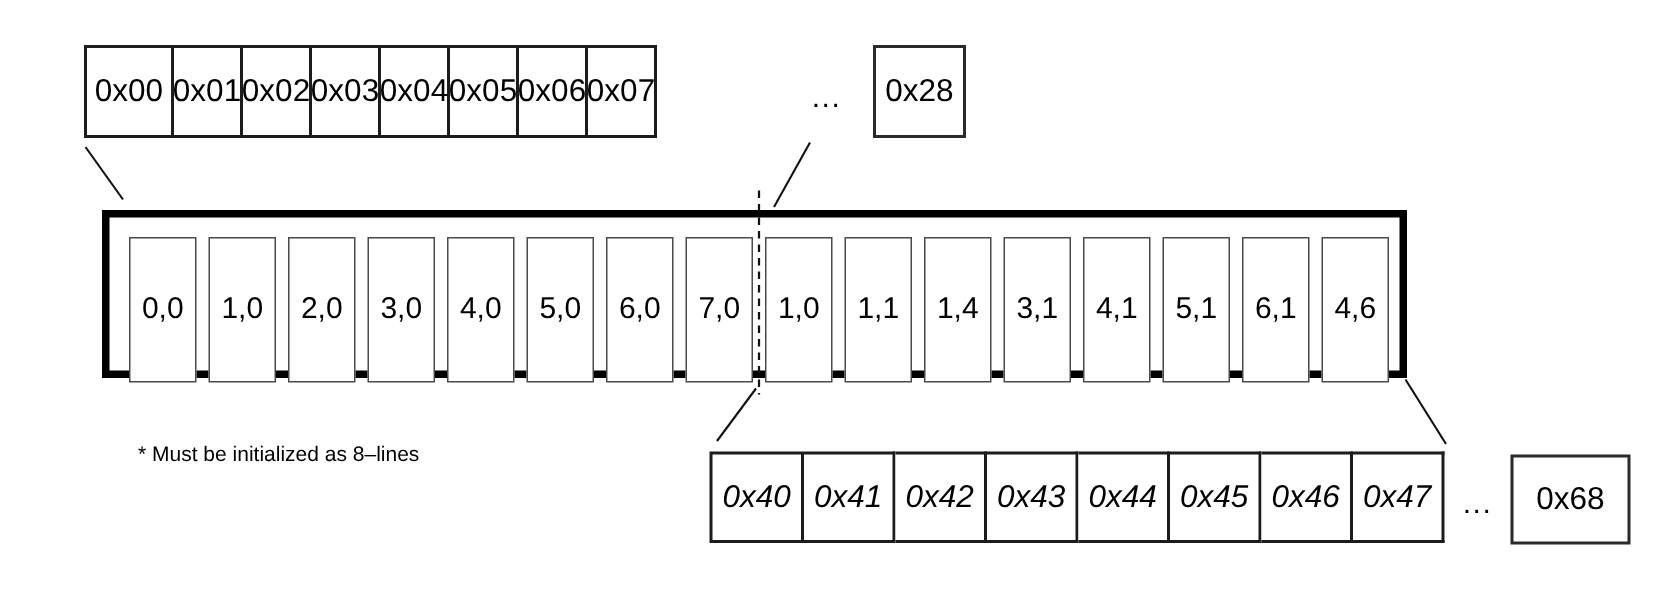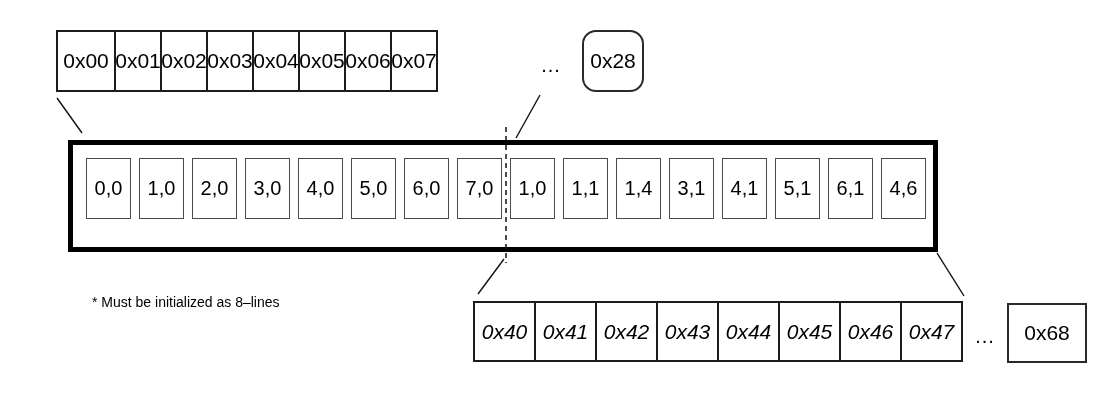--- a/index.html
+++ b/index.html
@@ -35,21 +35,21 @@
 
   
   .abox {
     position: absolute;
     box-sizing: border-box;
     border: 2px solid #2a2a2a;
     display: flex; align-items: center; justify-content: center;
     font-size: 21px;
     background: #ffffff;
   }
-  .box-28 { left: 582px; top: 30px; width: 62px; height: 62px; border-radius: 14px; }
+  .box-28 { left: 582px; top: 30px; width: 62px; height: 62px; }
   .box-68 { left: 1007px; top: 303px; width: 80px; height: 60px; }
 
   
   .dots {
     position: absolute;
     display: flex; align-items: center; justify-content: center;
     font-size: 20px; letter-spacing: 1px;
   }
   .dots-top { left: 520px; top: 34px; width: 62px; height: 62px; }
   .dots-bottom { left: 963px; top: 306px; width: 44px; height: 61px; }
@@ -61,21 +61,21 @@
     width: 870px; height: 112px;
     box-sizing: border-box;
     border: 5px solid #000000;
     display: flex;
     gap: 8px;
     padding: 13px 0 0 13px;
     background: #ffffff;
   }
   .dcell {
     box-sizing: border-box;
-    width: 45px; height: 61px;
+    width: 45px; height: 97px;
     border: 1.5px solid #4a4a4a;
     display: flex; align-items: center; justify-content: center;
     font-size: 20px;
     background: #ffffff;
     flex: 0 0 auto;
     text-align: center;
   }
 
   
   .note {

